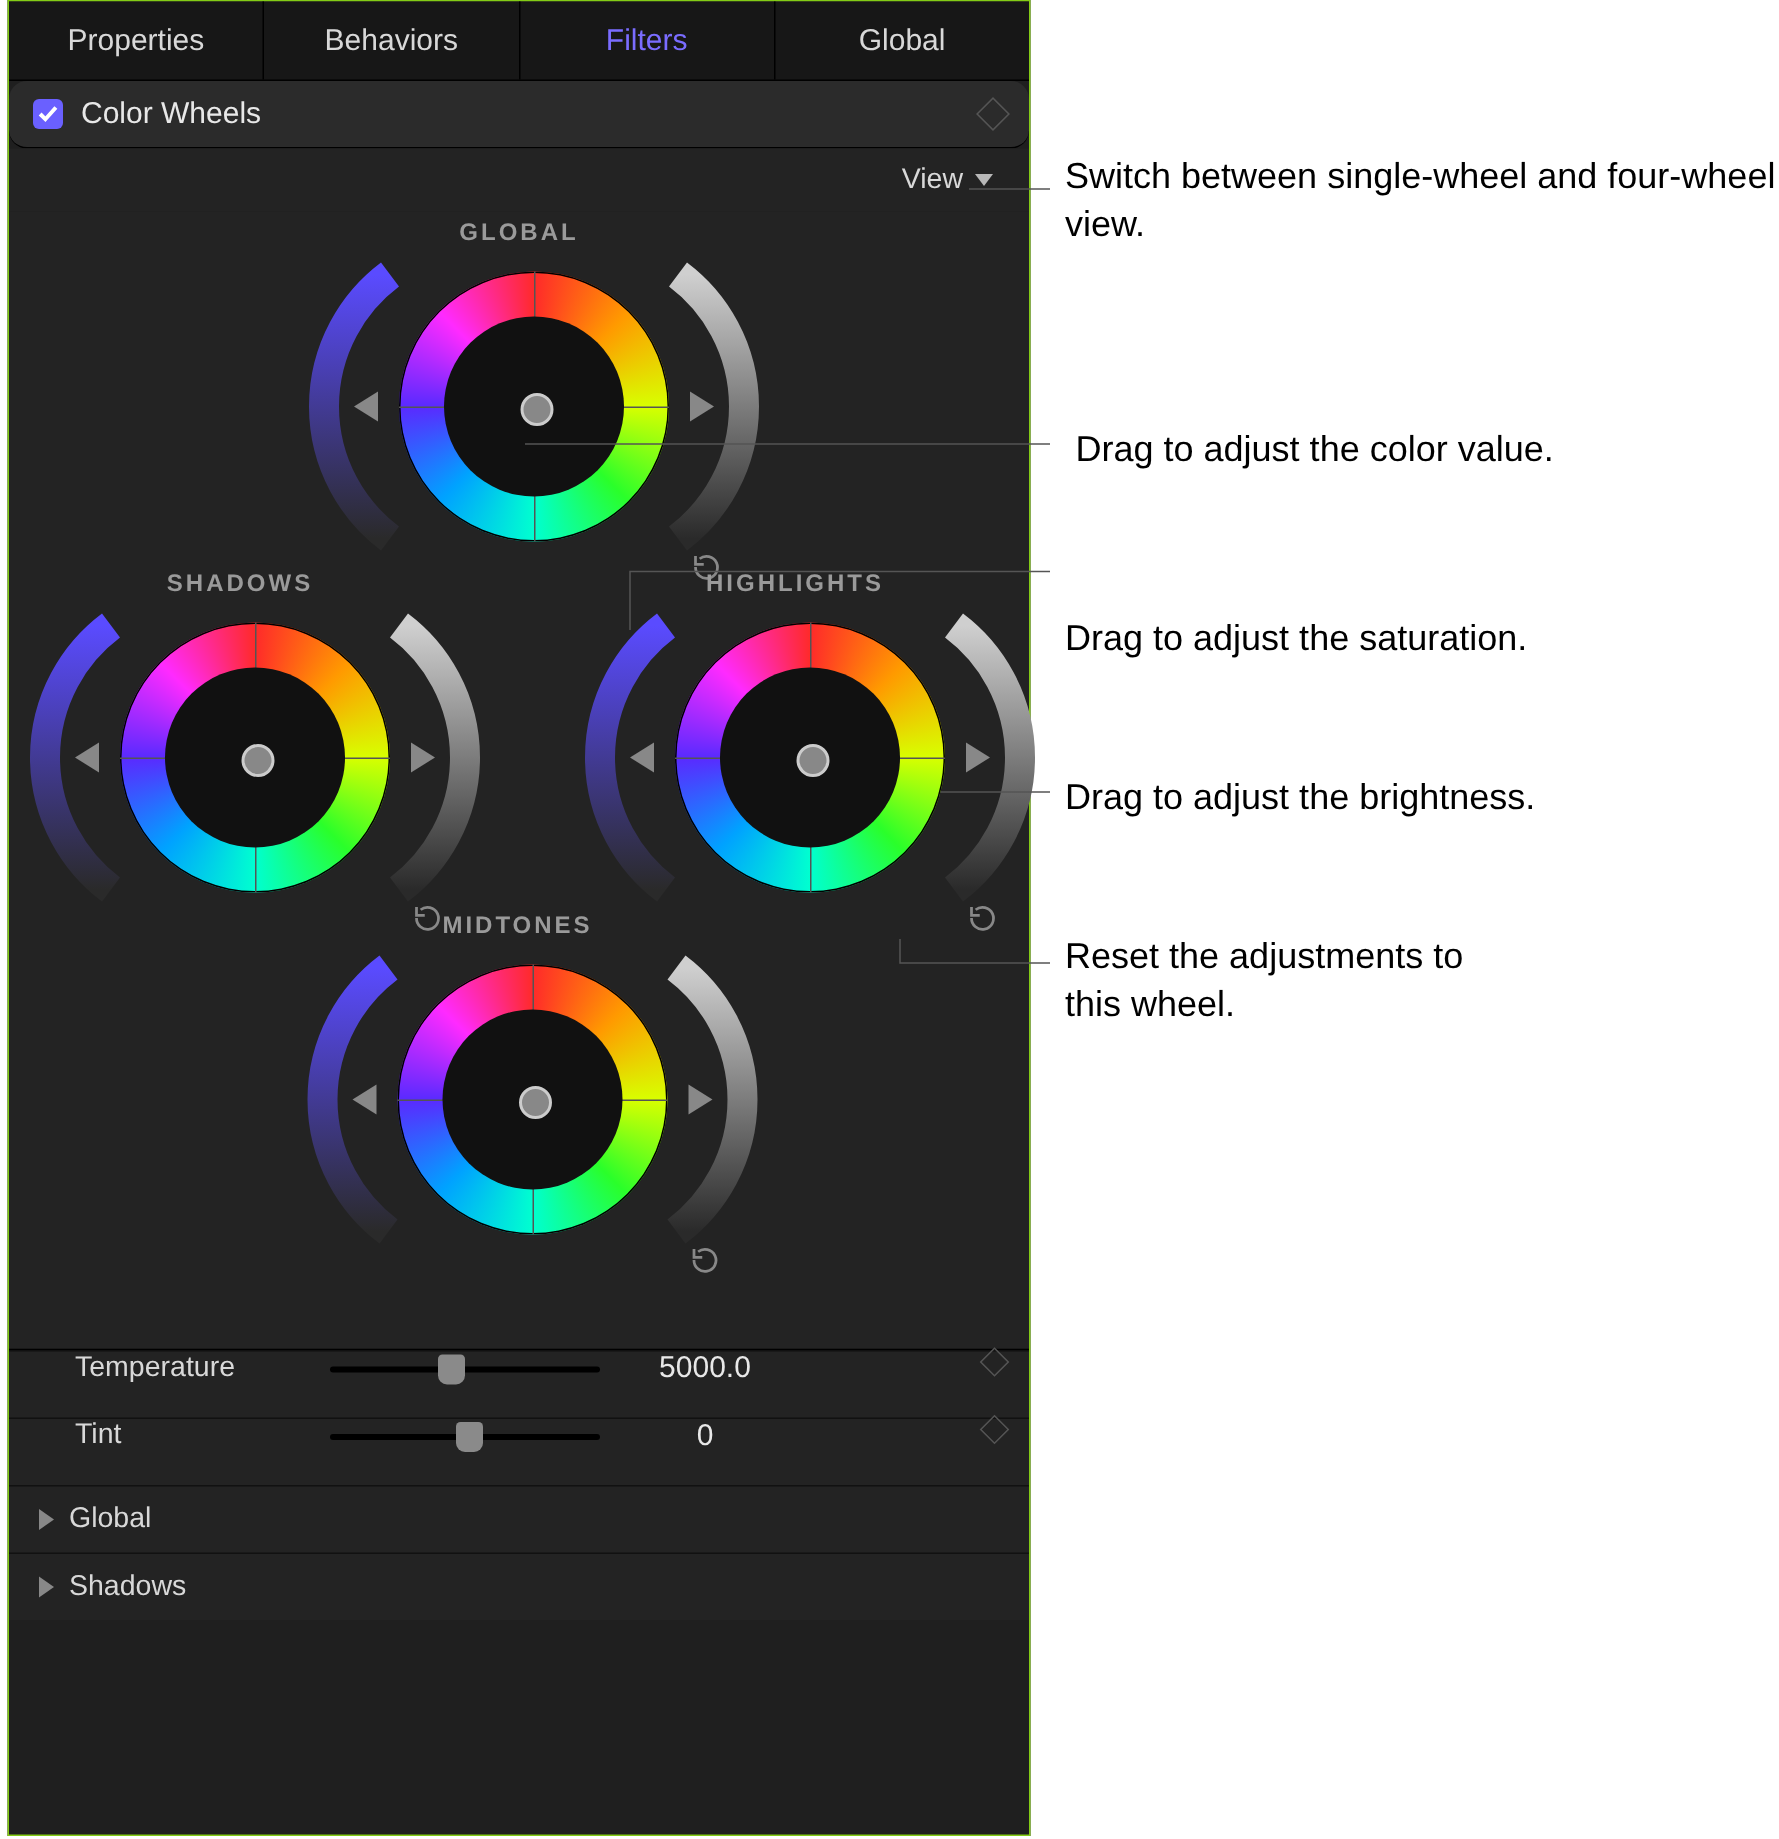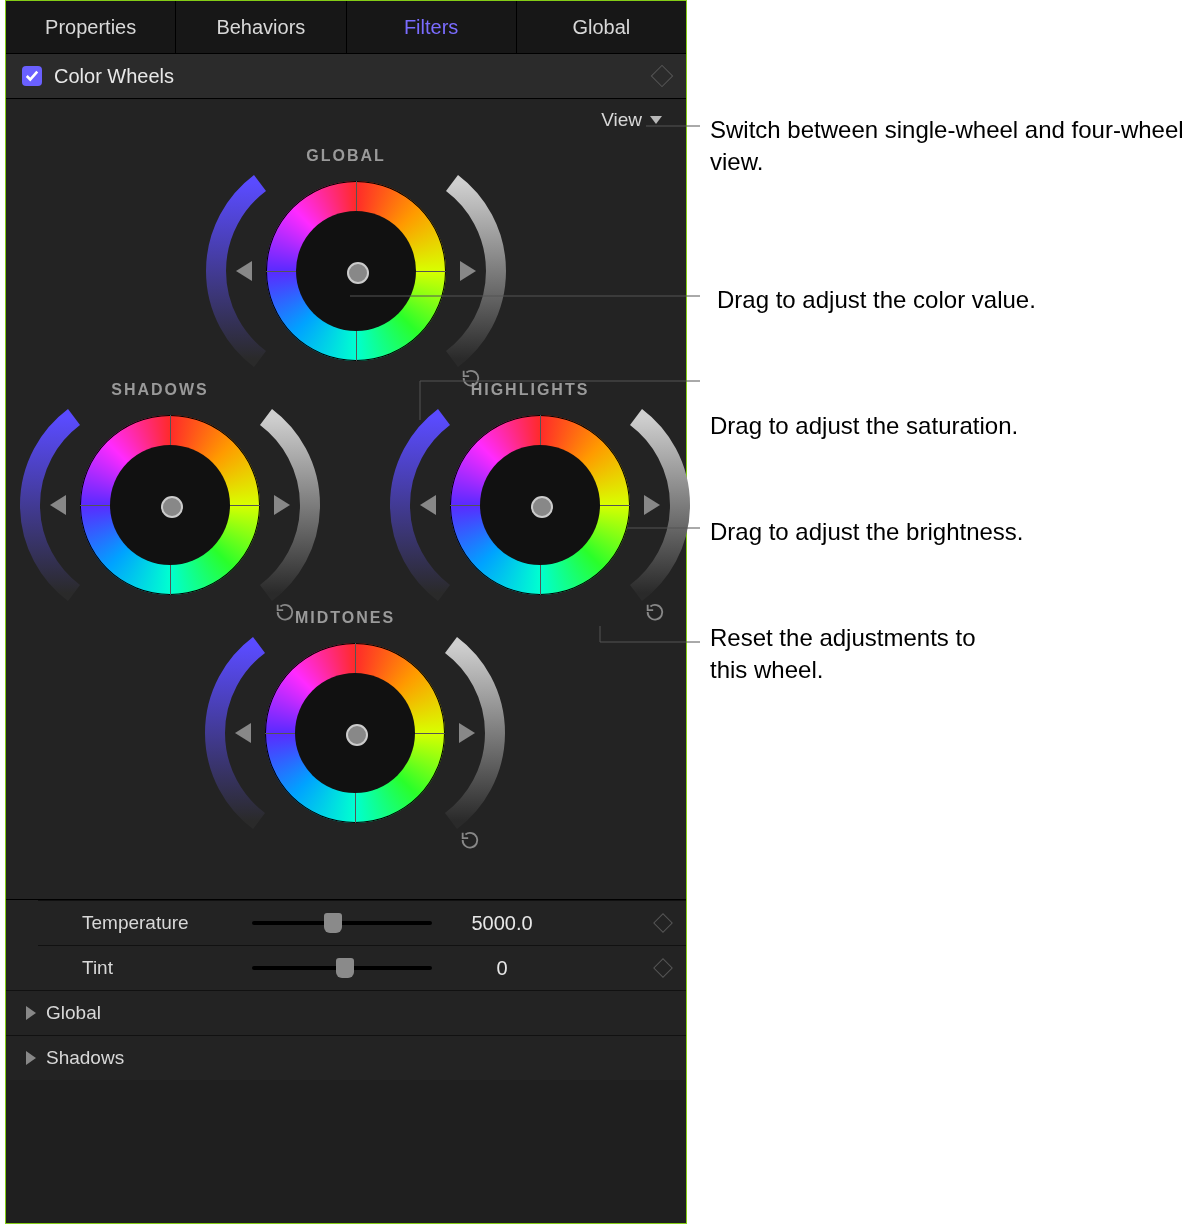--- a/index.html
+++ b/index.html
@@ -4,21 +4,21 @@
 <style>
   html,body{margin:0;padding:0;background:#fff;font-family:-apple-system,Helvetica,Arial,sans-serif;}
   .stage{position:relative;width:1186px;height:1226px;}
   .panel{position:absolute;left:5px;top:0;width:680px;height:1222px;background:#1f1f1f;border:1px solid #84cc16;}
   
   .tabs{display:flex;height:52px;background:#171717;border-bottom:1px solid #000;}
   .tab{flex:1;display:flex;align-items:center;justify-content:center;color:#d8d8d8;font-size:20px;font-weight:500;border-right:1px solid #000;cursor:pointer;}
   .tab:last-child{border-right:none;}
   .tab.active{color:#7a6cff;}
   
-  .section-head{display:flex;align-items:center;height:44px;background:#2b2b2b;border-bottom:1px solid #000;padding:0 16px;}
+  .section-head{display:flex;align-items:center;height:44px;background:#2b2b2b;border-bottom:1px solid #000;padding:0 16px;border-radius:12px;}
   .chk{width:20px;height:20px;border-radius:4px;background:#6a60ff;display:flex;align-items:center;justify-content:center;margin-right:12px;cursor:pointer;}
   .chk svg{width:14px;height:14px;stroke:#fff;stroke-width:3;fill:none;}
   .section-title{color:#e8e8e8;font-size:20px;}
   .navdiamond{margin-left:auto;width:14px;height:14px;transform:rotate(45deg);border:1px solid #555;}
   
   .viewrow{height:42px;display:flex;align-items:center;justify-content:flex-end;padding:0 24px 0 0;background:#232323;}
   .viewbtn{display:flex;align-items:center;color:#d8d8d8;font-size:19px;cursor:pointer;gap:8px;}
   .chev{width:0;height:0;border-left:6px solid transparent;border-right:6px solid transparent;border-top:8px solid #b8b8b8;}
   
   .wheels{position:relative;width:100%;height:758px;background:#232323;}
@@ -45,21 +45,21 @@
   .arc.left .tri{left:16px;border-top:10px solid transparent;border-bottom:10px solid transparent;border-right:16px solid #888;}
   .arc.right .tri{right:16px;border-top:10px solid transparent;border-bottom:10px solid transparent;border-left:16px solid #888;}
   .reset{position:absolute;right:-16px;bottom:-18px;width:22px;height:22px;cursor:pointer;color:#888;}
   
   .wg-global{left:220px;top:6px;}
   .wg-shadows{left:34px;top:240px;}
   .wg-highlights{left:404px;top:240px;}
   .wg-midtones{left:219px;top:468px;}
   
   .params{background:#232323;border-top:1px solid #000;}
-  .prow{display:flex;align-items:center;height:44px;padding:0 16px 0 44px;border-top:1px solid #111;margin-left:32px;}
+  .prow{display:flex;align-items:flex-start;height:44px;padding:0 16px 0 44px;border-top:1px solid #111;}
   .plabel{width:170px;color:#d8d8d8;font-size:19px;}
   .pslider{width:180px;height:24px;position:relative;}
   .track{position:absolute;left:0;right:0;top:50%;height:4px;margin-top:-2px;background:#000;border-radius:2px;}
   .thumb{position:absolute;top:50%;width:18px;height:20px;margin-top:-10px;background:#8a8a8a;border-radius:3px 3px 6px 6px;cursor:grab;}
   .dial{width:26px;height:26px;border-radius:50%;background:#2e2e2e;border:1px solid #555;position:relative;margin-left:140px;cursor:grab;}
   .dial:after{content:"";position:absolute;left:3px;top:50%;width:10px;height:10px;margin-top:-5px;border-radius:50%;background:#aaa;}
   .pval{width:140px;text-align:center;color:#e8e8e8;font-size:20px;}
   .pkey{margin-left:auto;width:12px;height:12px;transform:rotate(45deg);border:1px solid #555;cursor:pointer;}
   
   .drow{display:flex;align-items:center;height:44px;padding:0 16px 0 20px;border-top:1px solid #111;cursor:pointer;}
@@ -265,21 +265,21 @@
   <div class="callouts">
     <svg width="1186" height="1226">
       <g stroke="#555" stroke-width="1" fill="none">
         <line x1="646" y1="126" x2="700" y2="126"></line>
         <line x1="350" y1="296" x2="700" y2="296"></line>
         <path d="M420 420 L420 381 L700 381"></path>
         <line x1="627" y1="528" x2="700" y2="528"></line>
         <path d="M600 626 L600 642 L700 642"></path>
       </g>
     </svg>
-    <div class="ctext" style="left:710px;top:114px;">
+    <div class="ctext" style="left:710px;top:102px;">
       <span>Switch between single-wheel and four-wheel view.</span>
     </div>
     <div class="ctext" style="left:717px;top:284px;">Drag to adjust the color value.</div>
     <div class="ctext" style="left:710px;top:410px;">Drag to adjust the saturation.</div>
     <div class="ctext" style="left:710px;top:516px;">Drag to adjust the brightness.</div>
     <div class="ctext" style="left:710px;top:622px;">
       <span>Reset the adjustments to</span><br><span>this wheel.</span>
     </div>
   </div>
 </div>

